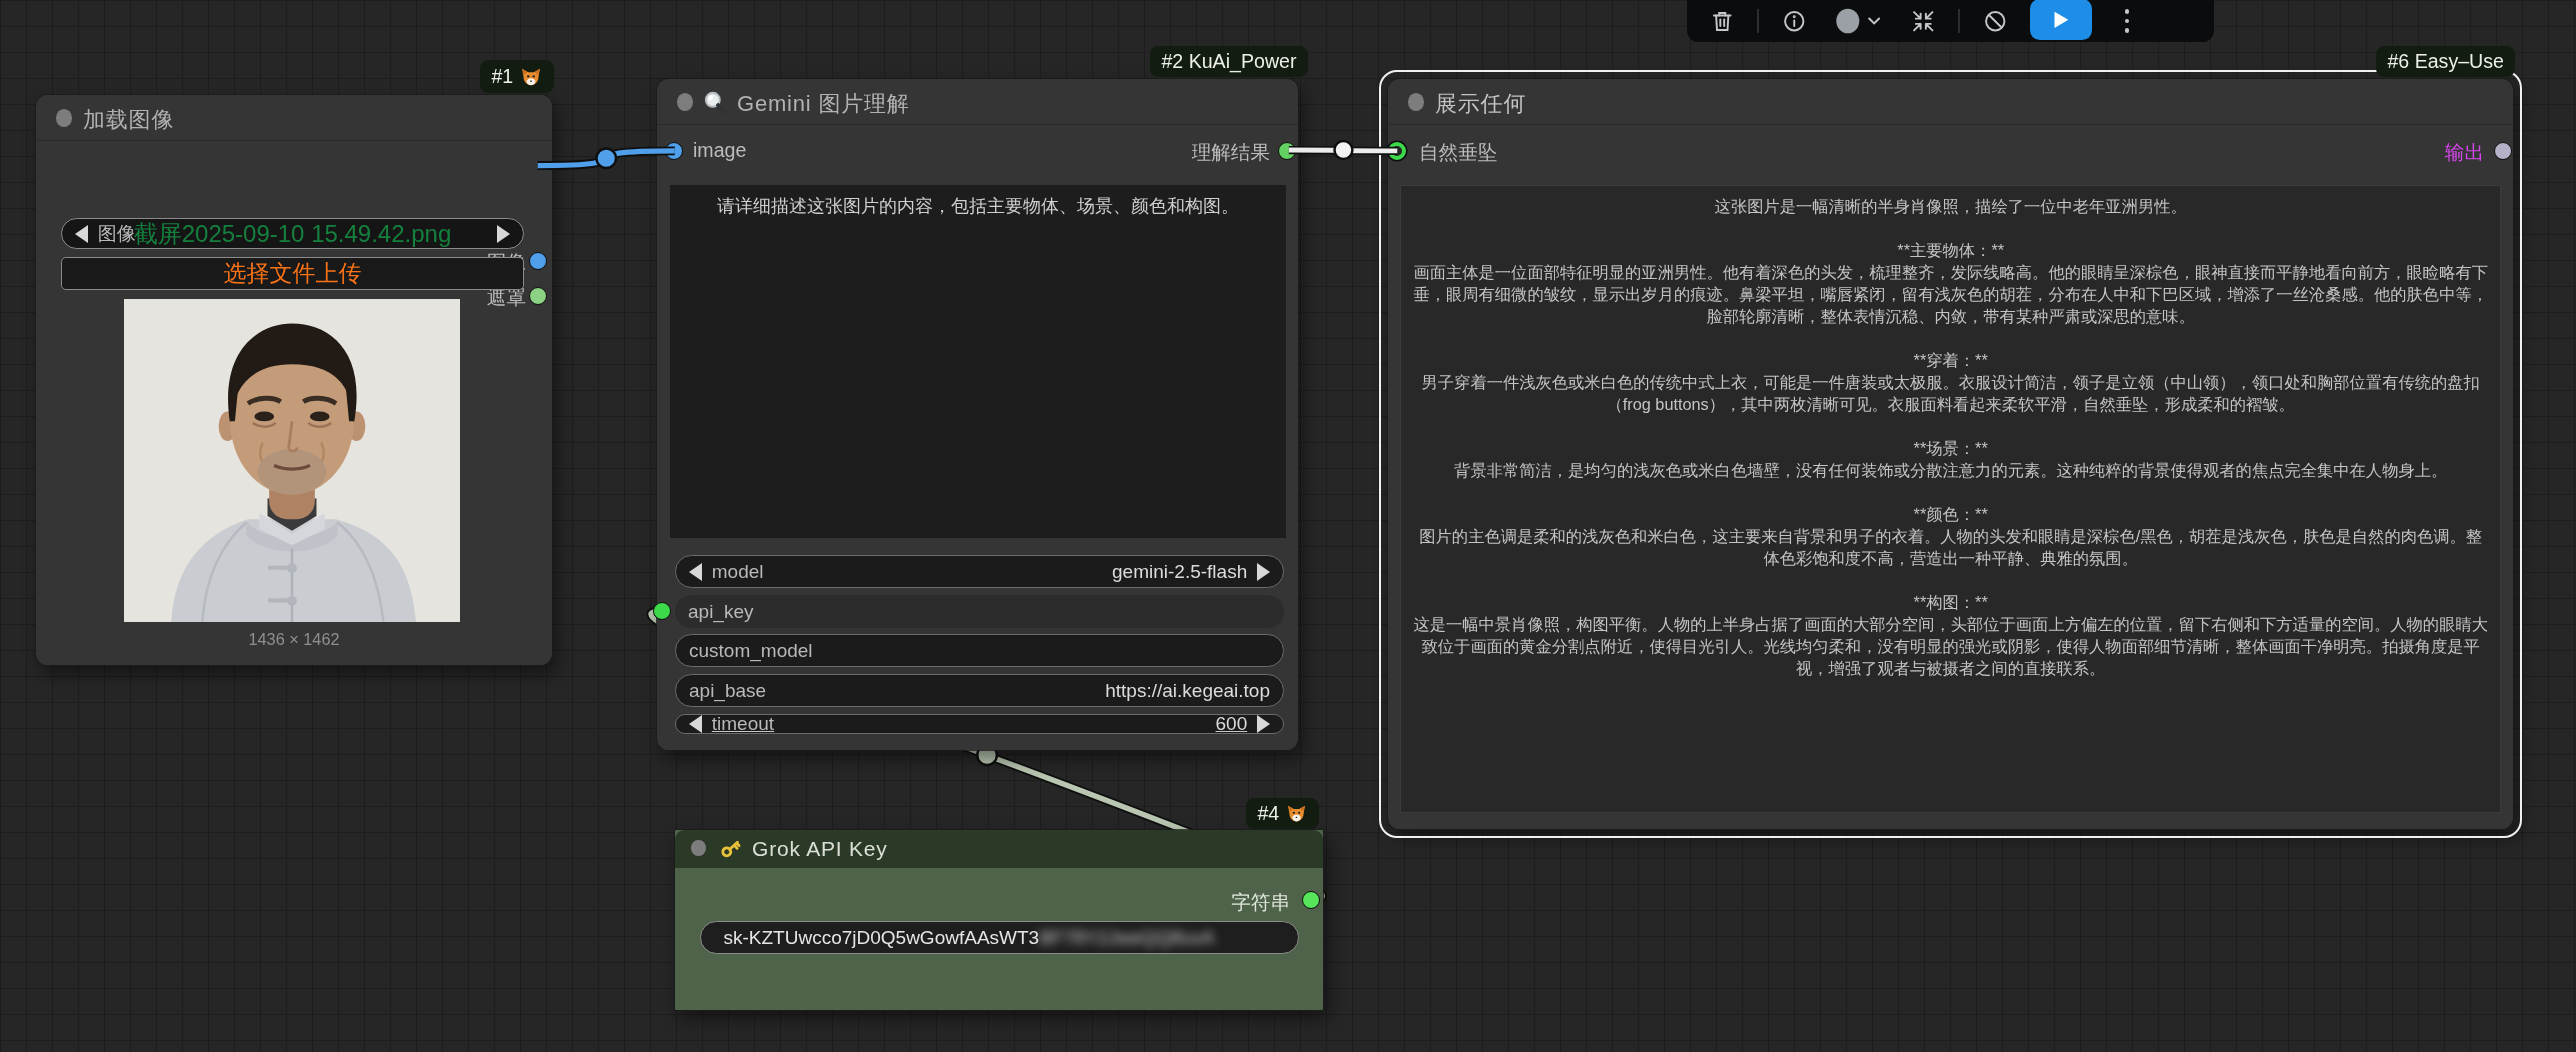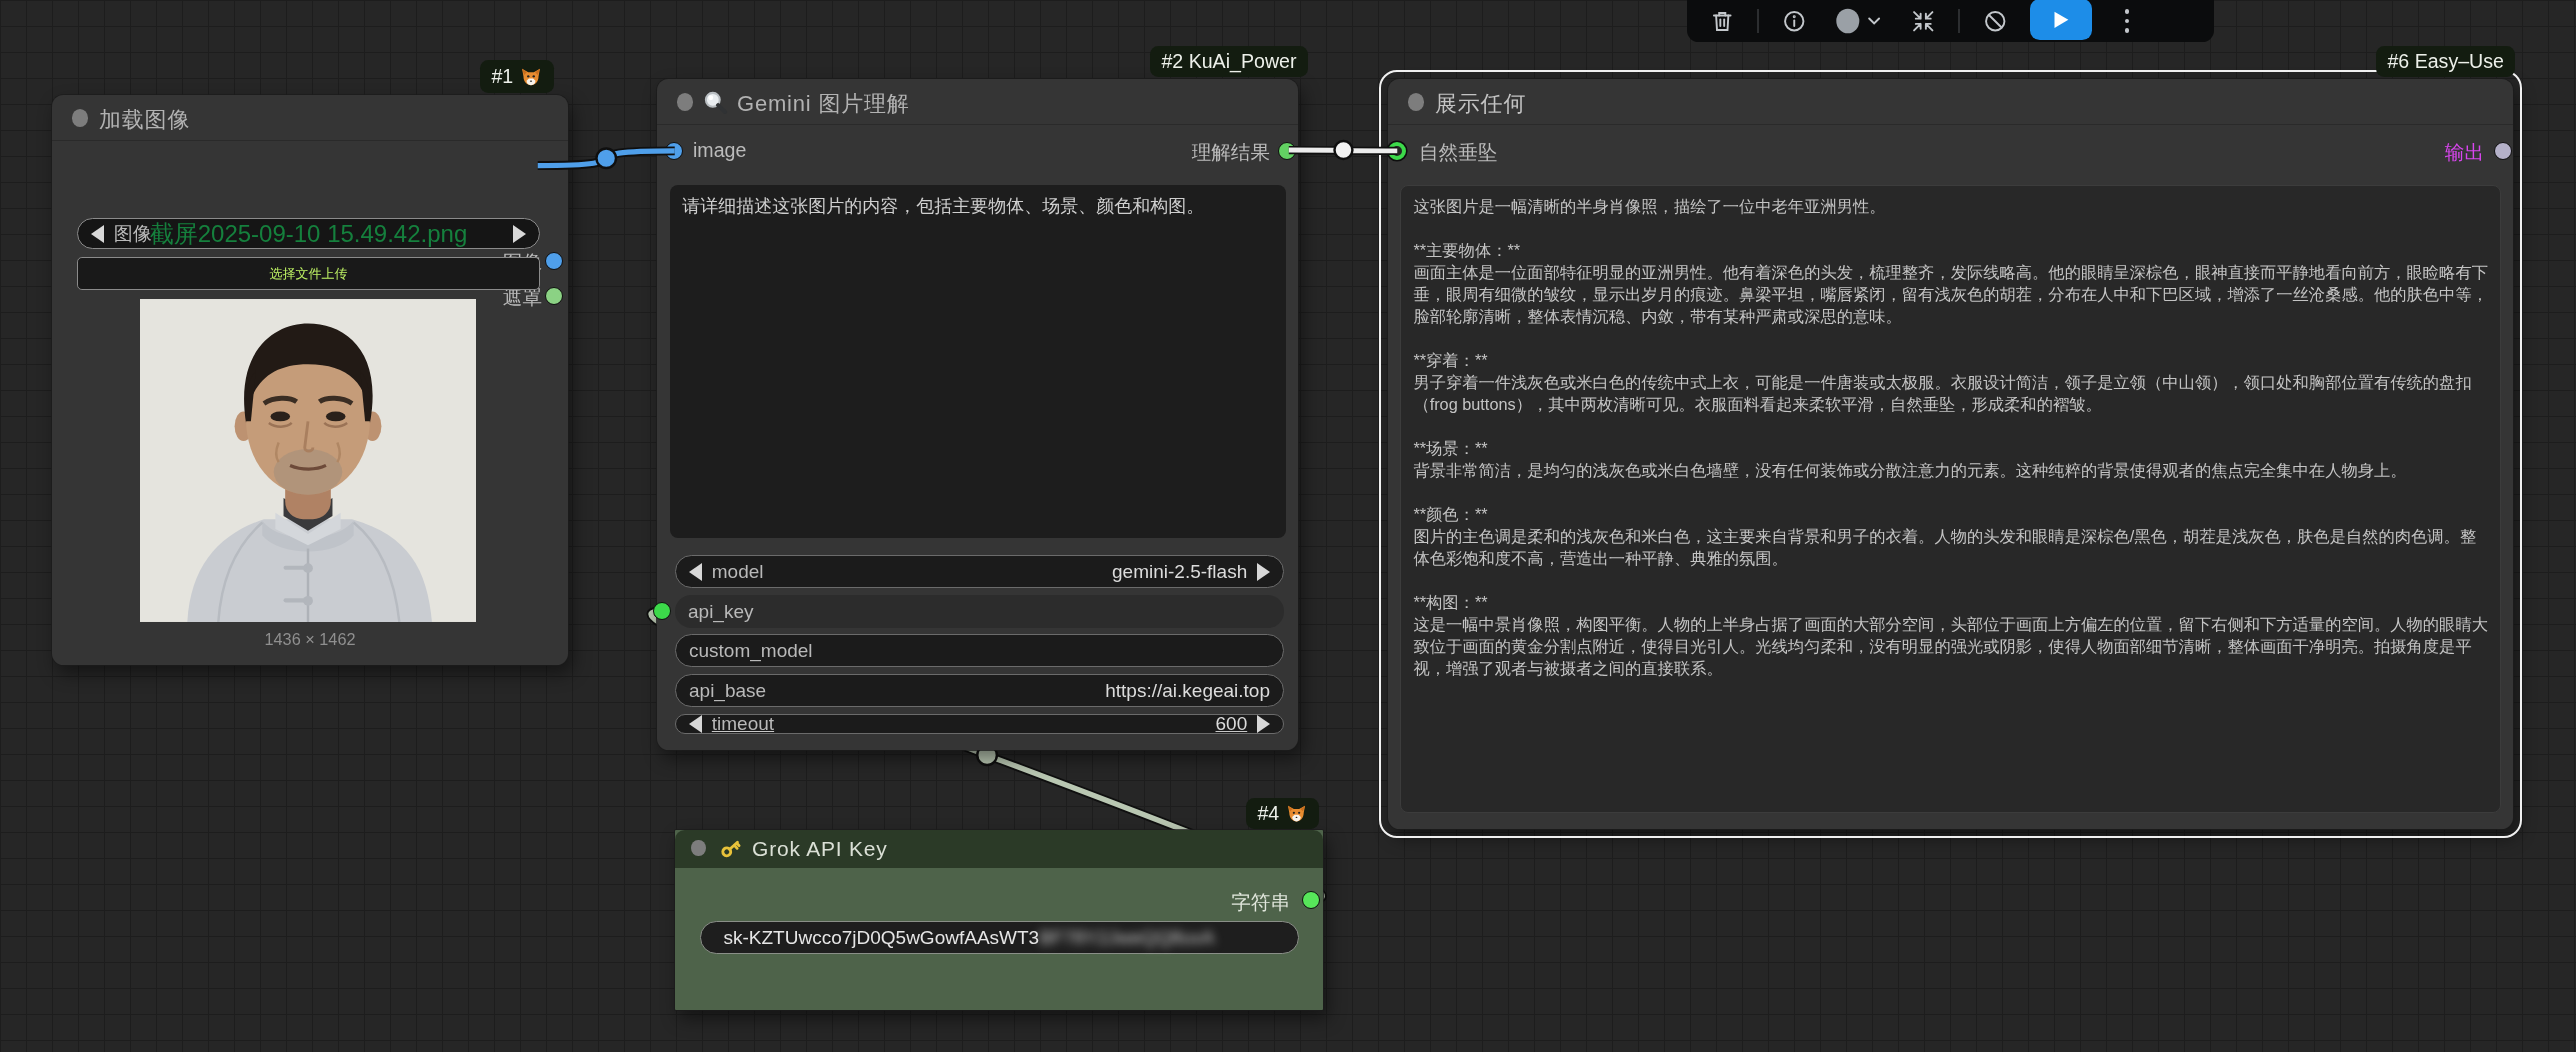--- a/index.html
+++ b/index.html
@@ -17,36 +17,36 @@
   .collapse-dot{position:absolute;left:19.6px;top:14px;width:16.3px;height:18px;border-radius:50%;background:#7d7d7d;}
   .node-title{position:absolute;left:47px;top:9.8px;font-size:22px;color:#b2b2b2;letter-spacing:0.8px;white-space:nowrap;}
   .dot{position:absolute;width:18px;height:18px;border-radius:50%;border:1.6px solid #0e0e0e;box-sizing:border-box;}
   .slot-label{position:absolute;font-size:19.6px;color:#bcbcbc;white-space:nowrap;}
   .widget{position:absolute;box-sizing:border-box;background:#1b1b1b;border:1.6px solid #6b6b6b;border-radius:16.3px;
     display:flex;align-items:center;padding:0 13px;font-size:19px;color:#c9c9c9;}
   .widget .wname{color:#b9b9b9;} .widget .wval{margin-left:auto;color:#dcdcdc;}
   .arrow-l,.arrow-r{width:0;height:0;border-top:9px solid transparent;border-bottom:9px solid transparent;}
   .arrow-l{border-right:13px solid #d8d8d8;margin-right:9.8px;}
   .arrow-r{border-left:13px solid #d8d8d8;margin-left:9.8px;}
-  .textarea{position:absolute;box-sizing:border-box;background:#1d1d1d;border-radius:8px;
-    padding:9px 12.2px;font-size:18px;color:#cfcfcf;overflow:hidden;text-align:left;}
+  .textarea{position:absolute;box-sizing:border-box;background:#1d1d1d;border-radius:0;
+    padding:9px 12.2px;font-size:18px;color:#cfcfcf;overflow:hidden;text-align:center;}
   .badge{position:absolute;z-index:20;background:#131c10;border-radius:8.2px;display:flex;align-items:center;
     justify-content:center;gap:7.3px;color:#edf0ea;font-size:19.6px;padding:0 11.4px;box-sizing:border-box;white-space:nowrap;}
   
   .toolbar{position:absolute;left:1687px;top:0;width:527px;height:42px;background:#0b0c0d;z-index:40;
     border-radius:0 0 11.4px 11.4px;display:flex;align-items:center;padding:0 19.6px;box-sizing:border-box;gap:19.6px;}
   .tb-sep{width:1.6px;height:24.5px;background:#2c2e30;}
   .tb-btn{display:flex;align-items:center;justify-content:center;width:31px;height:31px;flex:0 0 auto;}
   .play-btn{width:62px;height:41px;background:#1d8de8;border-radius:9.8px;display:flex;align-items:center;
     justify-content:center;margin-top:-3.3px;flex:0 0 auto;}
   .kebab{display:flex;flex-direction:column;gap:4.9px;align-items:center;}
   .kebab i{width:4.9px;height:4.9px;border-radius:50%;background:#c3c7cb;}
   
   .upload-btn{position:absolute;box-sizing:border-box;background:#191919;border:1.6px solid #8b8b8b;border-radius:4.9px;
-    display:flex;align-items:center;justify-content:center;font-size:13px;color:#bef264;}
+    display:flex;align-items:center;justify-content:center;font-size:23px;color:#f97316;}
   .combo-center{position:absolute;left:0;right:0;text-align:center;pointer-events:none;font-size:24px;color:#15803d;}
   .img-size{position:absolute;left:0;right:0;text-align:center;font-size:16.3px;color:#8f8f8f;}
   .preview{position:absolute;overflow:hidden;}
   
   .grok{background:#4e634a;}
   .grok-header{background:#2b3a27;border-bottom:none;border-radius:9.8px 9.8px 0 0;height:38px;}
   
   .sel-border{position:absolute;inset:-9px;border:2px solid #f0f0f0;border-radius:18px;pointer-events:none;}
   .bigtext{background:#282828;border:0.8px solid #3c3c3c;font-size:16.3px;line-height:22px;color:#c4c4c4;white-space:pre-wrap;}
   .blurred{filter:blur(4.9px);color:#cfcfcf;}
@@ -56,21 +56,21 @@
 <body>
 
 <div class="canvas">
 
   <svg class="linklayer under" width="2576" height="1052" viewBox="0 0 3158 1290">
     <path d="M 812 749 C 662 749 1757 1103 1607 1103" stroke="#0f0f0f" stroke-width="11" fill="none"></path>
     <path d="M 812 749 C 662 749 1757 1103 1607 1103" stroke="#b9c7b2" stroke-width="6.5" fill="none"></path>
     <circle cx="1210" cy="926" r="12" fill="#b9c7b2" stroke="#0f0f0f" stroke-width="3"></circle>
   </svg>
 
-  <div class="node" style="left:52px;top:95px;width:516px;height:570px;">
+  <div class="node" style="left:36px;top:95px;width:516px;height:570px;">
     <div class="node-header">
       <span class="collapse-dot"></span>
       <span class="node-title">加载图像</span>
     </div>
     <span class="slot-label" style="right:26px;top:154px;">图像</span>
     <span class="dot" style="right:4.9px;top:157px;background:#4f9fea;"></span>
     <span class="slot-label" style="right:26px;top:189px;margin-left:8px;">遮罩</span>
     <span class="dot" style="right:4.9px;top:192px;background:#8bd284;"></span>
 
     <div class="widget" style="left:25px;top:123px;width:463px;height:31px;border-color:#8b8b8b;background:#151515;">

